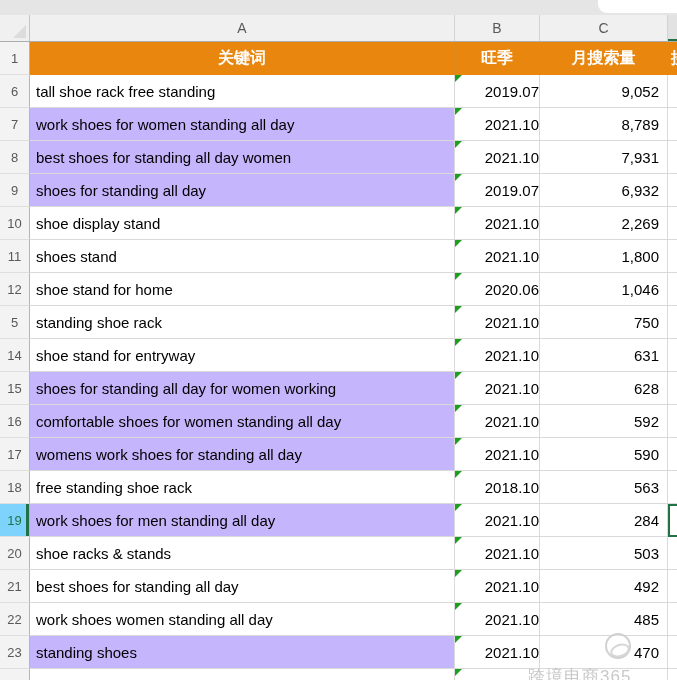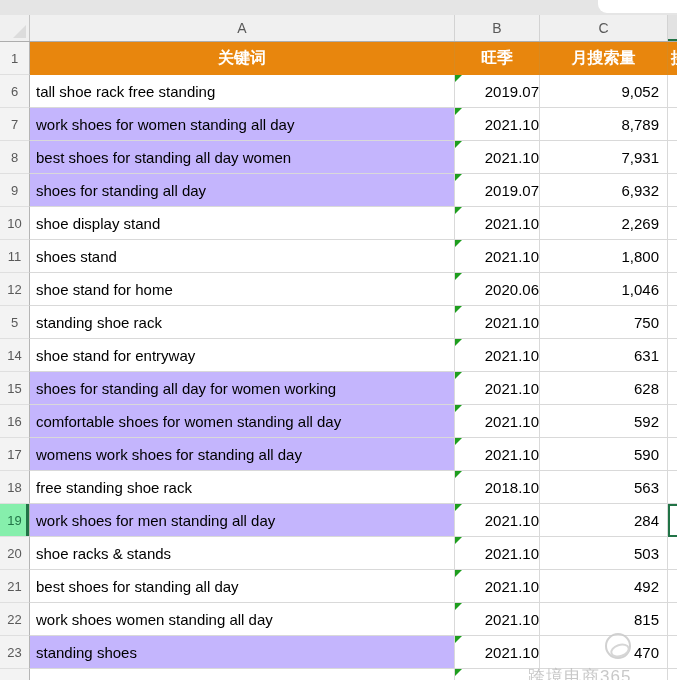--- a/index.html
+++ b/index.html
@@ -39,21 +39,21 @@
   .cell { display:flex; align-items:center; font-size:15px; color:#000;
           border-right:1px solid #D9D9D9; border-bottom:1px solid #D9D9D9;
           overflow:hidden; white-space:nowrap; }
   .c-a { width:425px; padding-left:6px;text-align:center; }
   .c-b { width:85px; justify-content:flex-end; position:relative; }
   .c-b .err-tri { position:absolute; top:0; left:0; width:0; height:0;
                   border-top:7px solid #1E9E1E; border-right:7px solid transparent; }
   .c-c { width:128px; justify-content:flex-end; padding-right:8px; }
   .c-d { width:9px; border-right:none; }
   .row.hl .c-a { background:#c4b5fd; }
-  .row.active .rownum { color:#217346; background:#86efac;
+  .row.active .rownum { color:#217346; background:#7dd3fc;
                         box-shadow: inset -3px 0 0 #217346; }
   .row.active .c-d { border-top:2px solid #217346; border-bottom:2px solid #217346;
                      border-left:2px solid #217346; }
   
   .watermark { position:absolute; left:528px; top:633px; display:flex; align-items:flex-end;
                gap:6px; pointer-events:none; z-index:5; opacity:.85;flex-direction:column; }
   .wm-icon { width:26px; height:26px; border:2px solid #C9C9C9; border-radius:50%;
              position:relative; background:rgba(255,255,255,.4); }
   .wm-icon::after { content:""; position:absolute; left:3px; top:9px; width:16px; height:9px;
                     border:2px solid #CFCFCF; border-radius:50%; transform:rotate(-18deg); }
@@ -264,21 +264,21 @@
       <div class="cell c-d"></div>
     </div>
 
     <div class="row">
       <div class="rownum">22</div>
       <div class="cell c-a">work shoes women standing all day</div>
       <div class="cell c-b">
         <span class="err-tri"></span>
         <span>2021.10</span>
       </div>
-      <div class="cell c-c">815</div>
+      <div class="cell c-c">485</div>
       <div class="cell c-d"></div>
     </div>
 
     <div class="row hl">
       <div class="rownum">23</div>
       <div class="cell c-a">standing shoes</div>
       <div class="cell c-b">
         <span class="err-tri"></span>
         <span>2021.10</span>
       </div>

